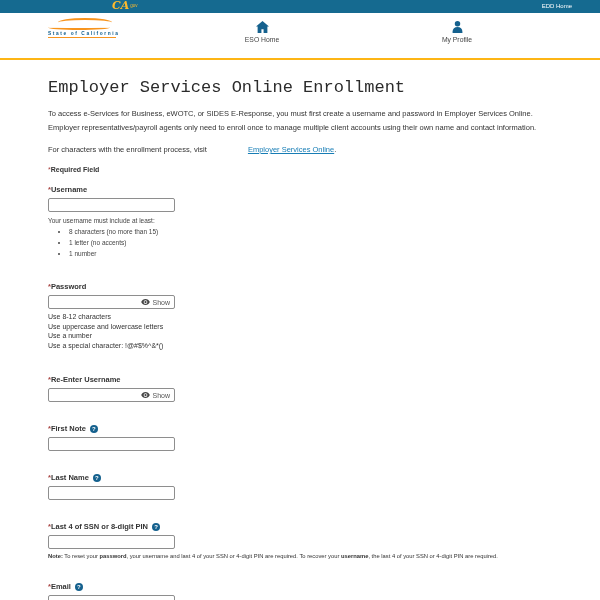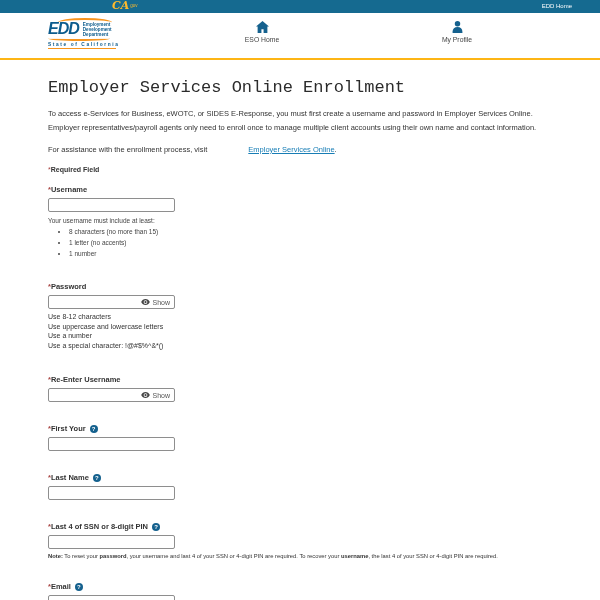--- a/index.html
+++ b/index.html
@@ -72,28 +72,20 @@
   <div class="ca-logo">
     <span class="ca">CA</span>
     <span class="gov">gov</span>
   </div>
   <span class="topbar-link">EDD Home</span>
 </div>
 
 <div class="header">
   <div class="edd-logo">
     <div class="edd-arc-top"></div>
-    <div class="edd-row">
-      <span class="edd-acronym">EDD</span>
-      <div class="edd-lines">
-        <div>Employment</div>
-        <div>Development</div>
-        <div>Department</div>
-      </div>
-    </div>
     <div class="edd-arc-bottom"></div>
     <div class="edd-tagline">State of California</div>
     <div class="edd-underline"></div>
   </div>
 
   <div class="nav-item nav-eso">
     <span class="icon">
       <svg width="13" height="12" viewBox="0 0 24 22">
           <path d="M12 0L0 10h3v12h7v-7h4v7h7V10h3L12 0z" fill="#15618e"></path>
         </svg>
@@ -110,21 +102,21 @@
     </span>
     <div class="nav-label">My Profile</div>
   </div>
 </div>
 
 <div class="main">
   <h1>Employer Services Online Enrollment</h1>
 
   <p class="intro">To access e-Services for Business, eWOTC, or SIDES E-Response, you must first create a username and password in Employer Services Online. Employer representatives/payroll agents only need to enroll once to manage multiple client accounts using their own name and contact information.</p>
 
-  <p class="assist"><span>For assistance with the enrollment process, visit </span><a>Employer Services Online</a><span>.</span></p>
+  <p class="assist"><span>For characters with the enrollment process, visit </span><a>Employer Services Online</a><span>.</span></p>
 
   <p class="required-note"><span class="marker">*</span><b>Required Field</b></p>
 
   <div class="sec" style="margin-top:0;">
     <div class="field-label">
         <span class="marker">*</span>
         <span>Username</span>
       </div>
     <input class="text" type="text" style="">
     <div class="hint-title">Your username must include at least:</div>
@@ -169,21 +161,21 @@
               <path d="M12 0C7 0 2.7 3.1.5 8c2.2 4.9 6.5 8 11.5 8s9.3-3.1 11.5-8C21.3 3.1 17 0 12 0zm0 13a5 5 0 1 1 0-10 5 5 0 0 1 0 10zm0-8a3 3 0 1 0 0 6 3 3 0 0 0 0-6z" fill="#444"></path>
             </svg></span>
         <span>Show</span>
       </button>
     </div>
   </div>
 
   <div class="sec">
     <div class="field-label">
         <span class="marker">*</span>
-        <span>First Your</span>
+        <span>First Note</span>
         <span class="help">?</span>
       </div>
     <input class="text" type="text" style="">
   </div>
 
   <div class="sec">
     <div class="field-label">
         <span class="marker">*</span>
         <span>Last Name</span>
         <span class="help">?</span>

